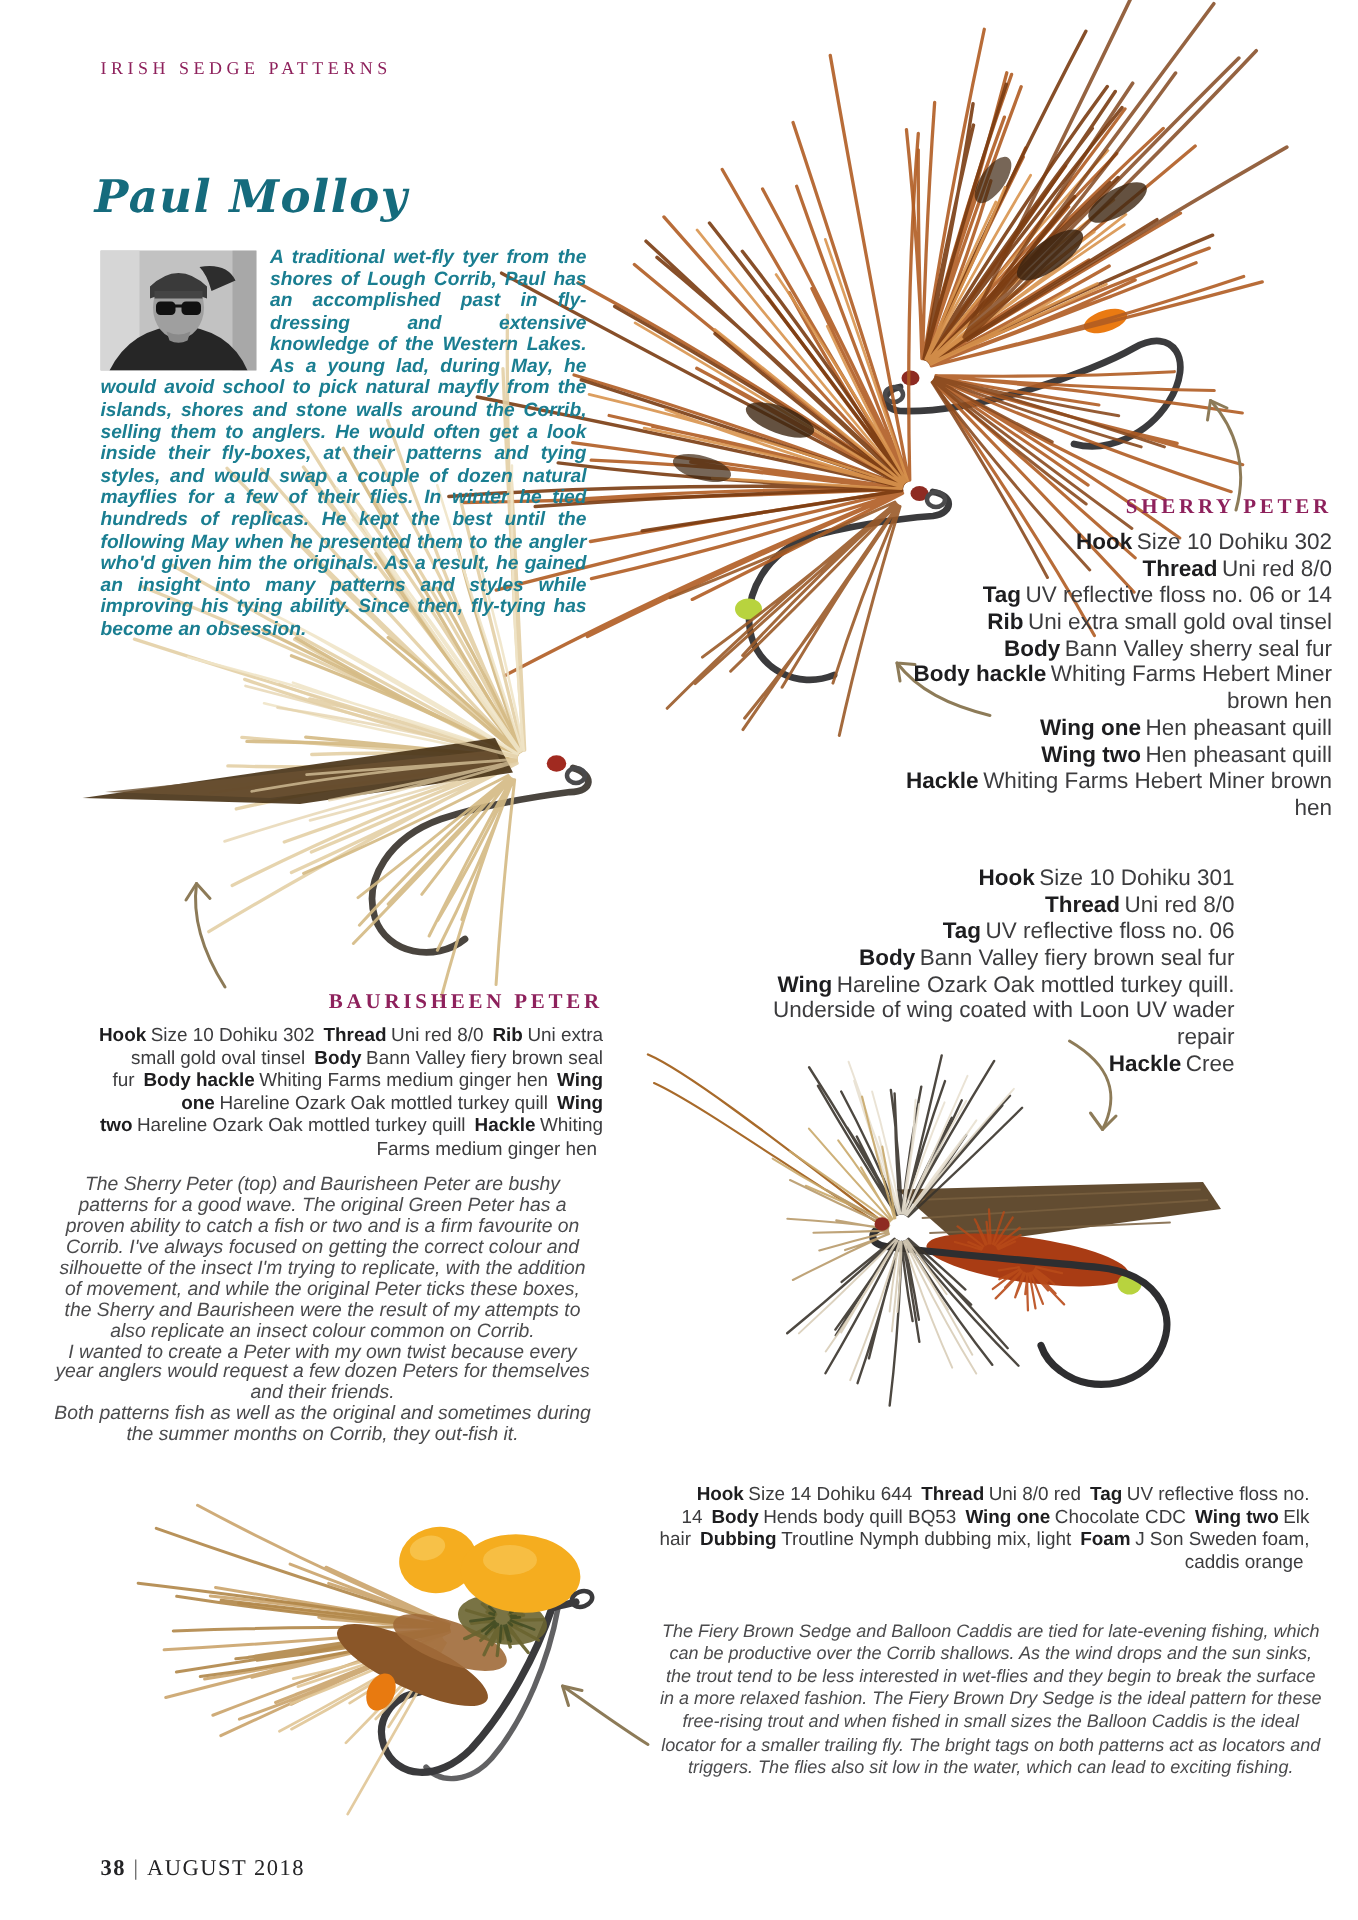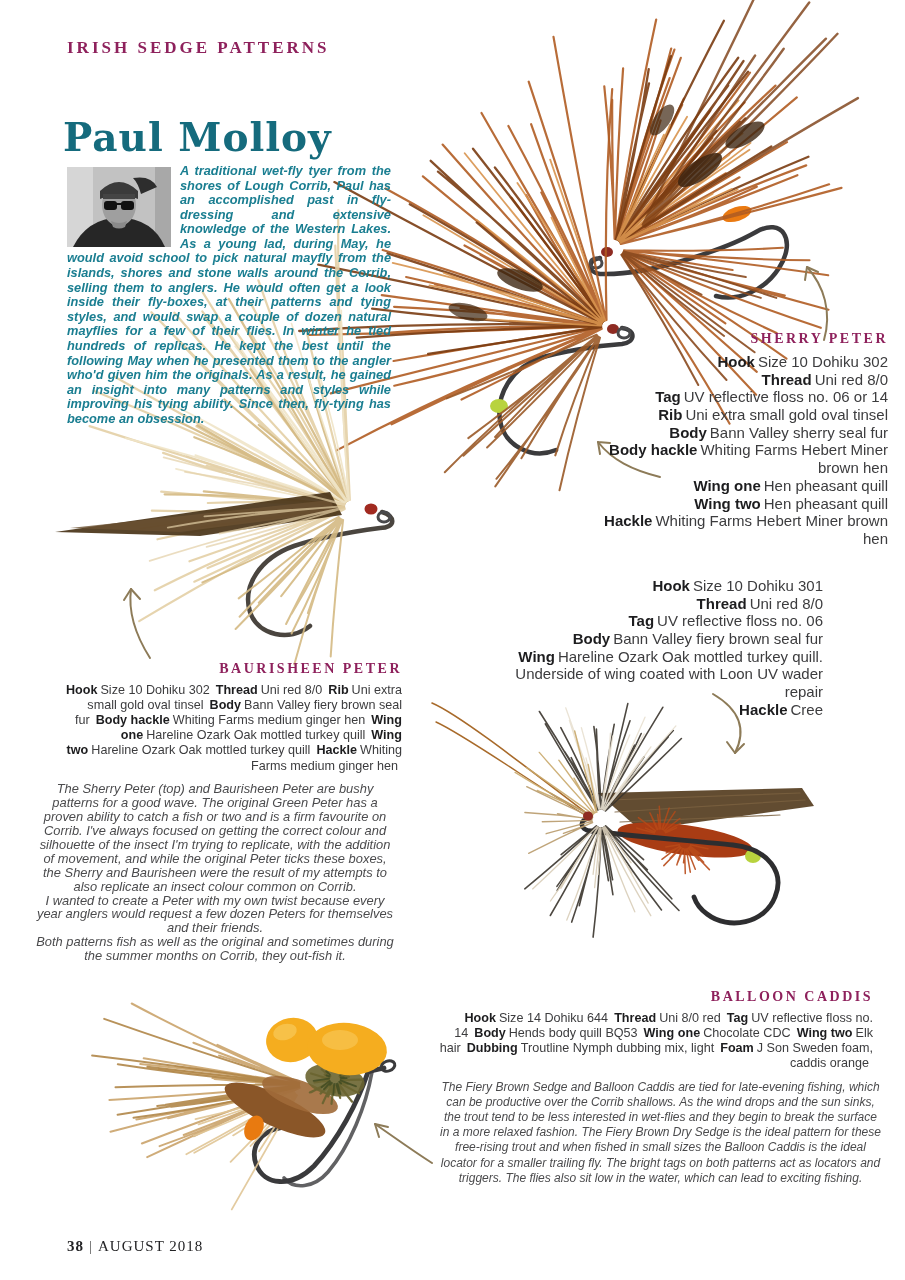--- a/index.html
+++ b/index.html
@@ -1,23 +1,23 @@
 <!DOCTYPE html>
 <html><head>
 <meta charset="utf-8">
 <style>
   html,body{margin:0;padding:0;}
   body{width:905px;height:1280px;position:relative;background:#ffffff;
        font-family:"Liberation Sans",sans-serif;overflow:hidden;}
   #art{position:absolute;left:0;top:0;z-index:1;pointer-events:none;}
   .txt{position:absolute;z-index:2;}
-  .kicker{left:67px;top:38px;font-family:"Liberation Serif",serif;font-weight:bold;
-          font-size:17px;letter-spacing:3px;color:var(--magenta);}
-  .author-name{left:63px;top:114px;font-family:"DejaVu Serif",serif;
-          font-weight:bold;font-size:39px;color:var(--teal-dark);letter-spacing:1px;}
+  .kicker{left:67px;top:38px;font-family:"Liberation Serif",serif;font-weight:normal;
+          font-size:12px;letter-spacing:3px;color:var(--magenta);}
+  .author-name{left:63px;top:114px;font-family:"DejaVu Serif",serif;font-style:italic;
+          font-weight:bold;font-size:30px;color:var(--teal-dark);letter-spacing:1px;}
   .bio{left:67px;top:164px;width:324px;color:var(--teal);font-weight:bold;font-style:italic;
           font-size:12.8px;line-height:1.14;text-align:justify;}
   .photo{float:left;width:104px;height:80px;margin:3px 9px 2px 0;background:#cfcfcf;}
   .pattern{text-align:right;}
   .pattern h3{margin:0 0 6px 0;font-family:"Liberation Serif",serif;font-size:14px;
           letter-spacing:2.5px;color:var(--magenta);font-weight:bold;}
   .spec-line{font-size:15px;line-height:1.18;color:var(--val);}
   .spec-flow{font-size:12.6px;line-height:1.2;color:var(--val);}
   .b{font-weight:bold;color:var(--lbl);margin-right:3px;}
   .spec-flow .b{margin-left:2px;}
@@ -165,21 +165,20 @@
   <div class="spec-flow"><span class="b">Hook</span><span class="v">Size 10 Dohiku 302</span><span class="b">Thread</span><span class="v">Uni red 8/0</span><span class="b">Rib</span><span class="v">Uni extra small gold oval tinsel</span><span class="b">Body</span><span class="v">Bann Valley fiery brown seal fur</span><span class="b">Body hackle</span><span class="v">Whiting Farms medium ginger hen</span><span class="b">Wing one</span><span class="v">Hareline Ozark Oak mottled turkey quill</span><span class="b">Wing two</span><span class="v">Hareline Ozark Oak mottled turkey quill</span><span class="b">Hackle</span><span class="v">Whiting Farms medium ginger hen</span></div>
 </div>
 
 <div class="txt notes n-peters">
   <p>The Sherry Peter (top) and Baurisheen Peter are bushy patterns for a good wave. The original Green Peter has a proven ability to catch a fish or two and is a firm favourite on Corrib. I've always focused on getting the correct colour and silhouette of the insect I'm trying to replicate, with the addition of movement, and while the original Peter ticks these boxes, the Sherry and Baurisheen were the result of my attempts to also replicate an insect colour common on Corrib.</p>
   <p>I wanted to create a Peter with my own twist because every year anglers would request a few dozen Peters for themselves and their friends.</p>
   <p>Both patterns fish as well as the original and sometimes during the summer months on Corrib, they out-fish it.</p>
 </div>
 
 <div class="txt pattern p-caddis">
-  <h3>BALLOON CADDIS</h3>
   <div class="spec-flow"><span class="b">Hook</span><span class="v">Size 14 Dohiku 644</span><span class="b">Thread</span><span class="v">Uni 8/0 red</span><span class="b">Tag</span><span class="v">UV reflective floss no. 14</span><span class="b">Body</span><span class="v">Hends body quill BQ53</span><span class="b">Wing one</span><span class="v">Chocolate CDC</span><span class="b">Wing two</span><span class="v">Elk hair</span><span class="b">Dubbing</span><span class="v">Troutline Nymph dubbing mix, light</span><span class="b">Foam</span><span class="v">J Son Sweden foam, caddis orange</span></div>
 </div>
 
 <div class="txt notes n-caddis">
   <p>The Fiery Brown Sedge and Balloon Caddis are tied for late-evening fishing, which can be productive over the Corrib shallows. As the wind drops and the sun sinks, the trout tend to be less interested in wet-flies and they begin to break the surface in a more relaxed fashion. The Fiery Brown Dry Sedge is the ideal pattern for these free-rising trout and when fished in small sizes the Balloon Caddis is the ideal locator for a smaller trailing fly. The bright tags on both patterns act as locators and triggers. The flies also sit low in the water, which can lead to exciting fishing.</p>
 </div>
 
 <div class="txt footer">
   <span class="pg">38</span><span class="sep">|</span><span>AUGUST 2018</span>
 </div>

